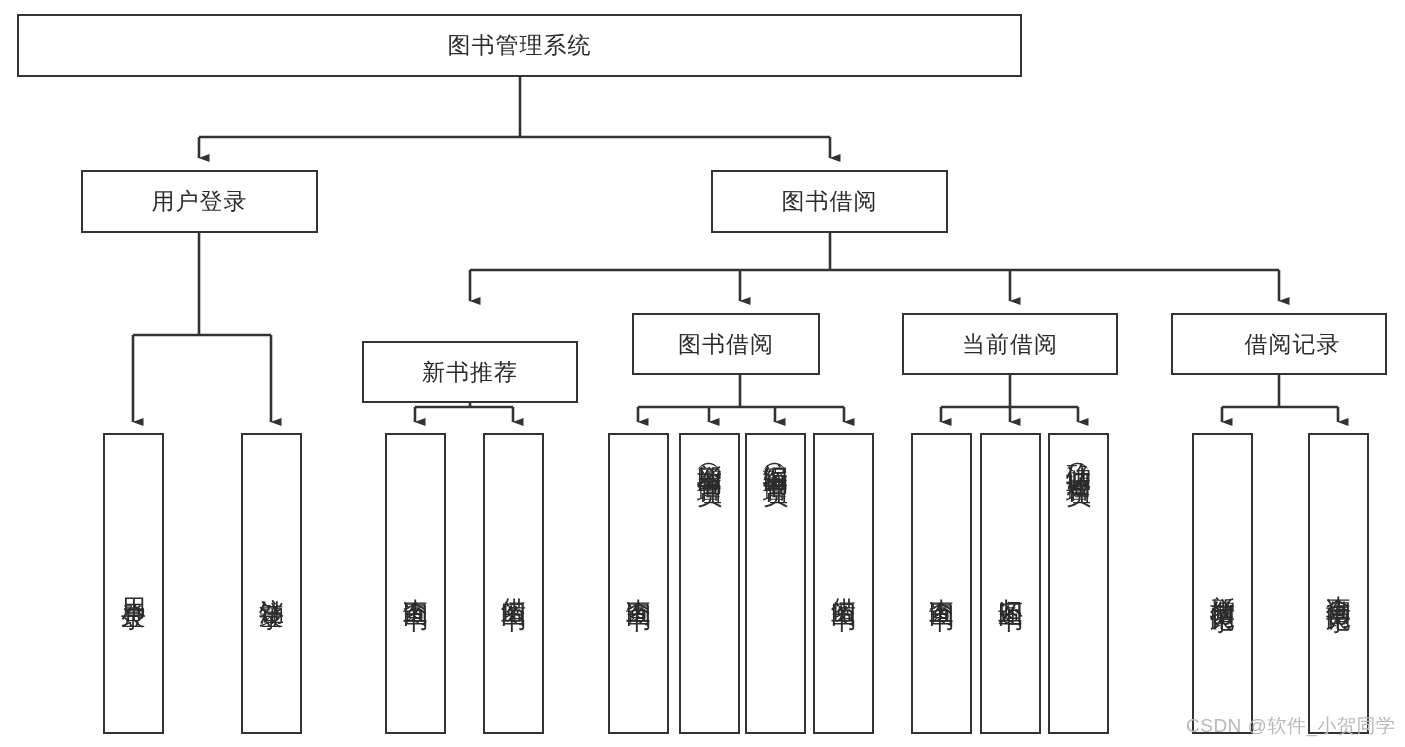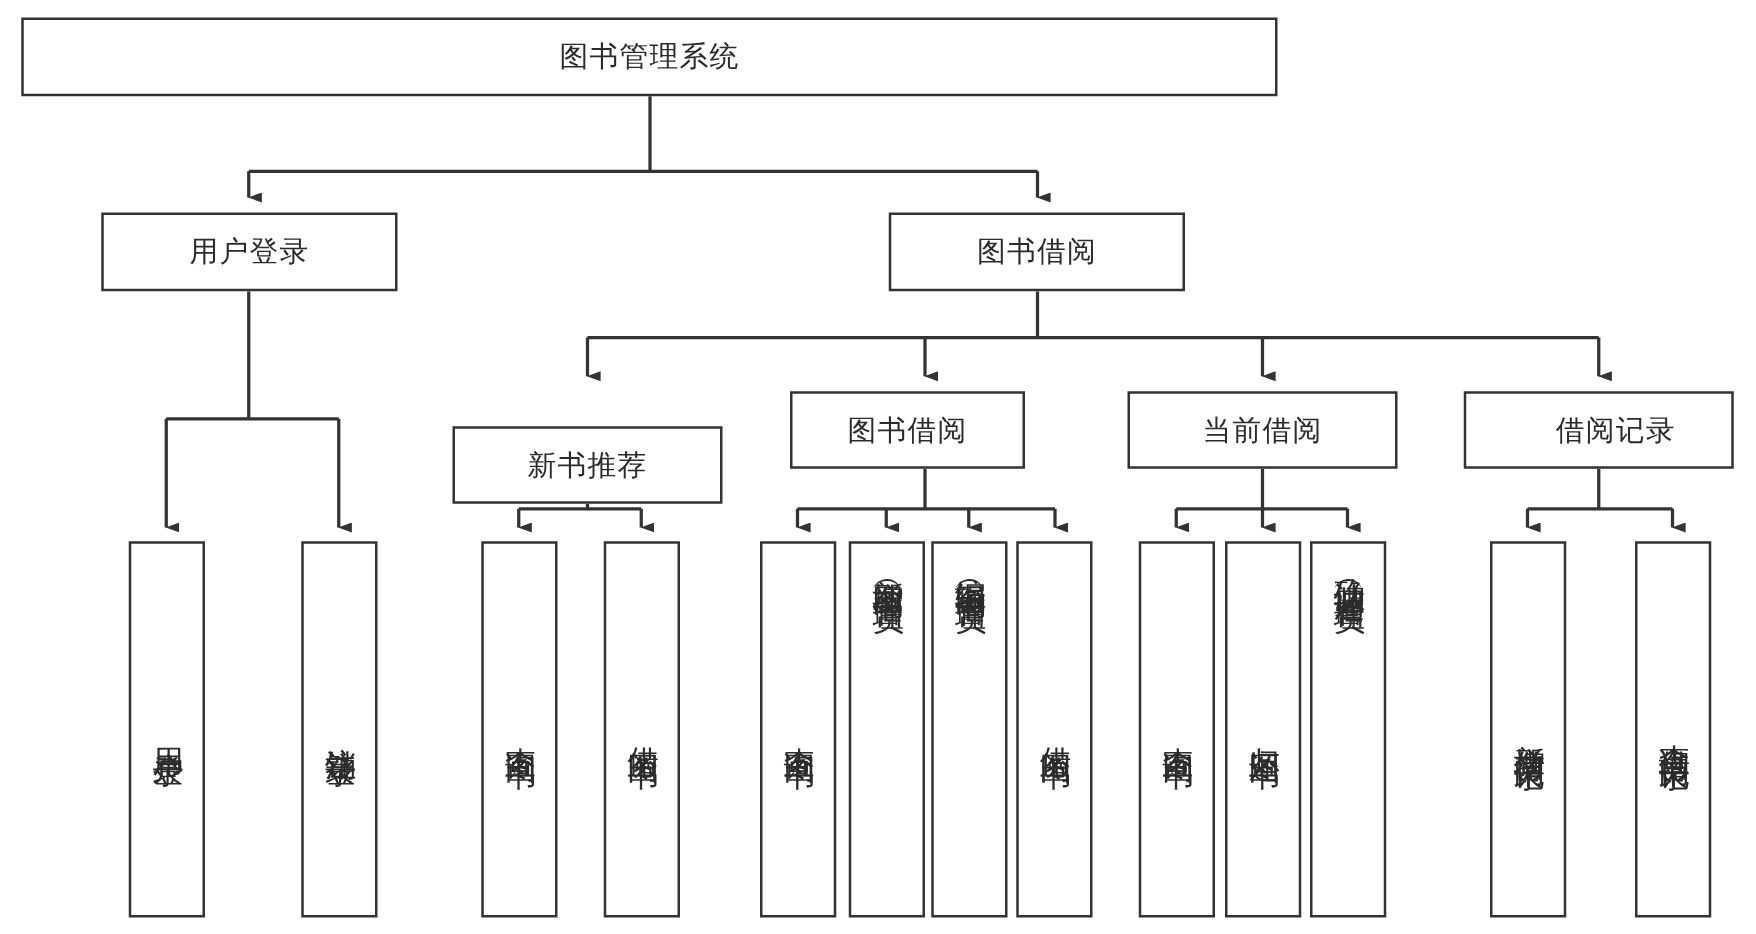--- a/index.html
+++ b/index.html
@@ -210,14 +210,15 @@
   </div>
 
   <div class="node leaf centered" style="left:1192px; top:433px; width:61px; height:301px;">
     <span class="label">新增借阅记录</span>
   </div>
 
   <div class="node leaf centered" style="left:1308px; top:433px; width:61px; height:301px;">
     <span class="label">查询借阅记录</span>
   </div>
 
+  <div class="watermark">CSDN @软件_小贺同学</div>
 
 </div>
 
 </body></html>

